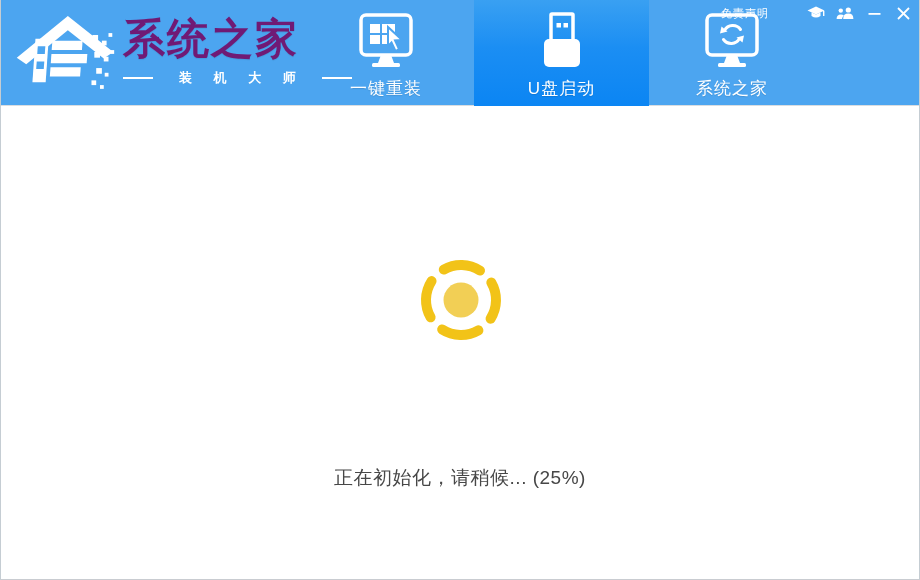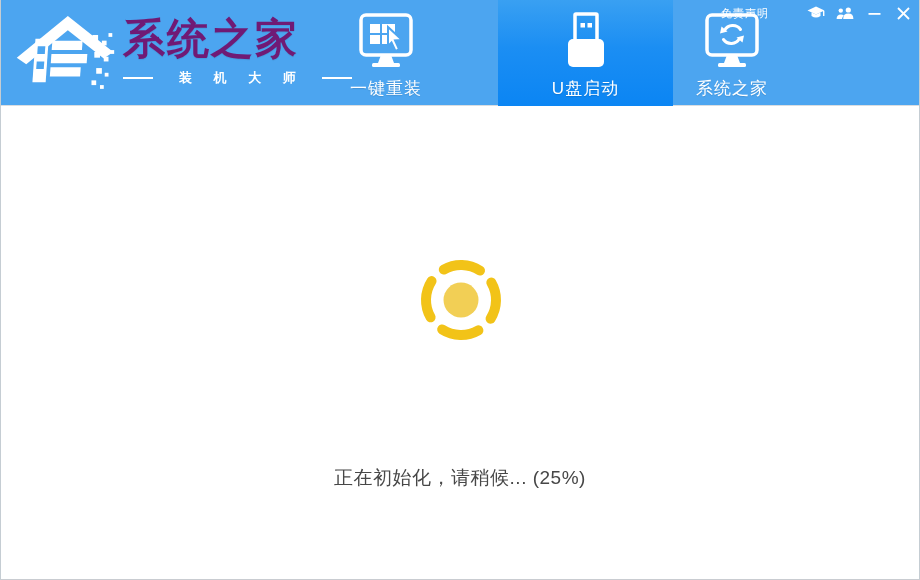--- a/index.html
+++ b/index.html
@@ -63,21 +63,21 @@
     margin-left: 9px; cursor: pointer;
   }
   
   .tab {
     position: absolute; top: 0; height: 106px;
     display: flex; flex-direction: column;
     align-items: center; justify-content: flex-start;
     cursor: pointer;
   }
   .tab-reinstall { left: 297px; width: 176px; }
-  .tab-usb      { left: 497px; width: 175px;
+  .tab-usb      { left: 473px; width: 175px;
                   background: linear-gradient(180deg, #39A0F2 0%, #1b8ef3 45%, #0B85F3 100%); }
   .tab-backup   { left: 648px; width: 166px; }
   .tab .tab-icon { margin-top: 11px; height: 62px; display: flex; align-items: center; justify-content: center; }
   .tab .tab-label {
     color: #ffffff; font-size: 17px; letter-spacing: 1px;
     margin-top: 4px;
     text-shadow: 0 1px 1px rgba(0,0,0,0.12);
   }
   
   .content {

